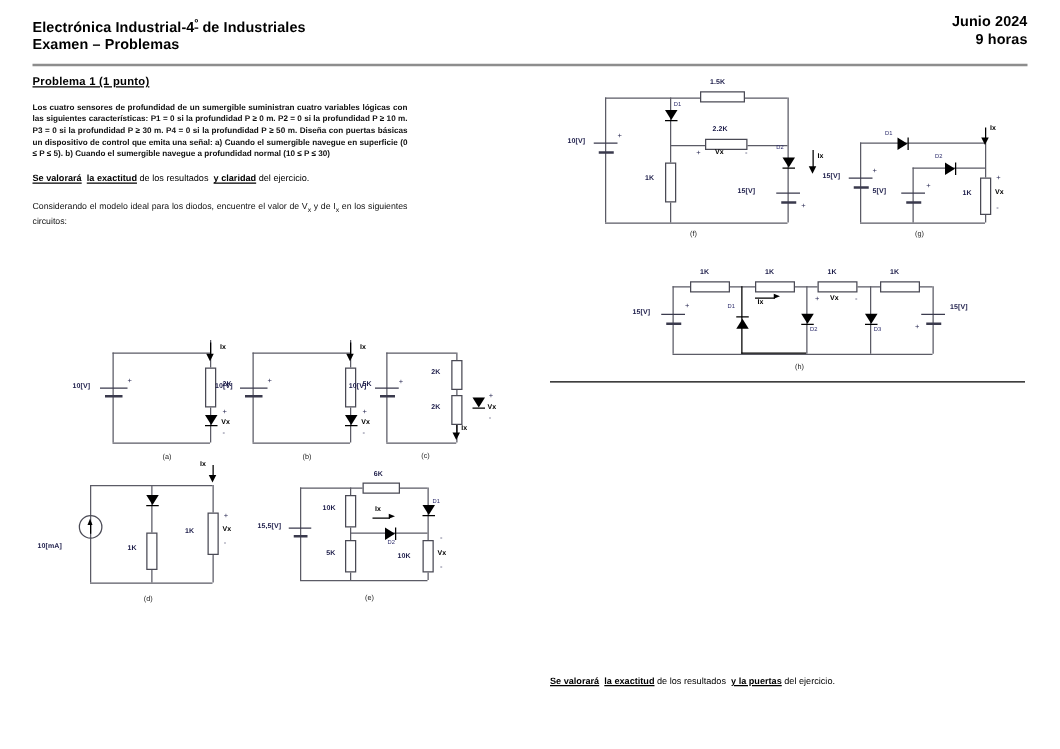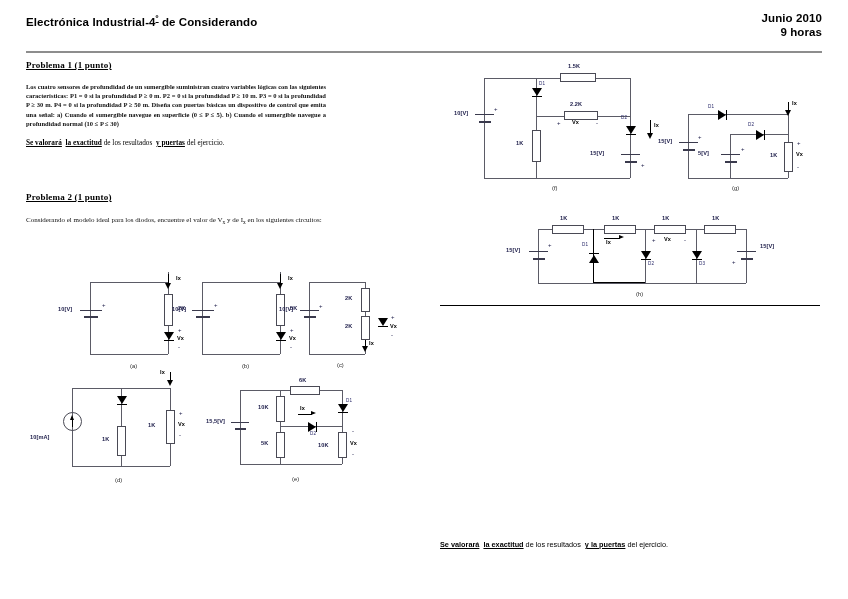--- a/index.html
+++ b/index.html
@@ -13,21 +13,21 @@
 
   
   #header{position:absolute;left:26px;top:12px;right:26px;height:40px;}
   .hdr-left{position:absolute;left:0;top:0;}
   .hdr-right{position:absolute;right:0;top:0;text-align:right;}
   .hdr-line{font-size:11.5px;font-weight:bold;line-height:13.5px;letter-spacing:0.1px;white-space:nowrap;}
   .hdr-rule{position:absolute;left:26px;right:26px;top:51px;height:2px;background:#8d8d8d;}
   .ord{font-size:8px;vertical-align:super;text-decoration:underline;}
 
   
-  #left-col{position:absolute;left:26px;top:60px;width:300px;font-family:Liberation Serif, serif;}
+  #left-col{position:absolute;left:26px;top:60px;width:300px;}
   .prob-title{font-size:9px;font-weight:bold;text-decoration:underline;letter-spacing:.2px;margin:0;}
   .body-text{font-size:6.5px;line-height:9.2px;font-weight:bold;text-align:justify;color:#111;}
   .body-text.reg{font-weight:normal;font-size:7px;line-height:10px;}
   .valorar{font-size:7.3px;line-height:10px;margin-top:10px;}
   .valorar b{text-decoration:underline;}
   .sub{font-size:5.5px;vertical-align:sub;}
   .hr-right{position:absolute;left:440px;top:305px;width:380px;height:1px;background:#000;}
 
   
   #footer{position:absolute;left:440px;top:540px;width:382px;font-size:7.3px;line-height:10px;}
@@ -65,43 +65,43 @@
   .plus,.minus{position:absolute;font-size:6px;color:#1b1b48;line-height:6px;}
   .circle-src{position:absolute;border:1px solid #4a4a55;border-radius:50%;box-sizing:border-box;}
 </style>
 </head>
 <body>
 
 <div class="page">
 
   <div id="header">
     <div class="hdr-left">
-      <div class="hdr-line"><span>Electrónica Industrial-4</span><span class="ord">º</span><span> de Considerando</span></div>
+      <div class="hdr-line"><span>Electrónica Industrial-4</span><span class="ord">º</span><span> de Industriales</span></div>
+      <div class="hdr-line">Examen – Problemas</div>
     </div>
     <div class="hdr-right">
-      <div class="hdr-line">Junio 2010</div>
+      <div class="hdr-line">Junio 2024</div>
       <div class="hdr-line">9 horas</div>
     </div>
   </div>
   <div class="hdr-rule"></div>
 
   <div id="left-col">
 
     <div class="prob-title">Problema 1 (1 punto)</div>
     <div class="body-text" style="margin-top:12px;">Los cuatro sensores de profundidad de un sumergible suministran cuatro variables lógicas con las siguientes características: P1 = 0 si la profundidad P ≥ 0 m. P2 = 0 si la profundidad P ≥ 10 m. P3 = 0 si la profundidad P ≥ 30 m. P4 = 0 si la profundidad P ≥ 50 m. Diseña con puertas básicas un dispositivo de control que emita una señal: a) Cuando el sumergible navegue en superficie (0 ≤ P ≤ 5). b) Cuando el sumergible navegue a profundidad normal (10 ≤ P ≤ 30)</div>
 
     <div class="valorar">
       <b>Se valorará</b>&nbsp;
       <b>la exactitud</b>
       <span>de los resultados</span>&nbsp;
-      <b>y puertas</b>
+      <b>y claridad</b>
       <span>del ejercicio.</span>
     </div>
 
-    <div class="prob-title" style="margin-top:44px;">Problema 2 (1 punto)</div>
     <div class="body-text reg" style="margin-top:13px;">
       <span>Considerando el modelo ideal para los diodos, encuentre el valor de V</span><span class="sub">x</span><span> y de I</span><span class="sub">x</span><span> en los siguientes circuitos:</span>
     </div>
   </div>
 
   <div class="circuit" style="left:88px;top:272px;width:100px;height:100px;">
     <div class="wire h" style="left:2px;top:10px;width:78px;"></div>
     <div class="wire v" style="left:2px;top:10px;height:72px;"></div>
     <div class="wire h" style="left:2px;top:82px;width:78px;"></div>
     <div class="wire v" style="left:80px;top:0px;height:82px;"></div>

